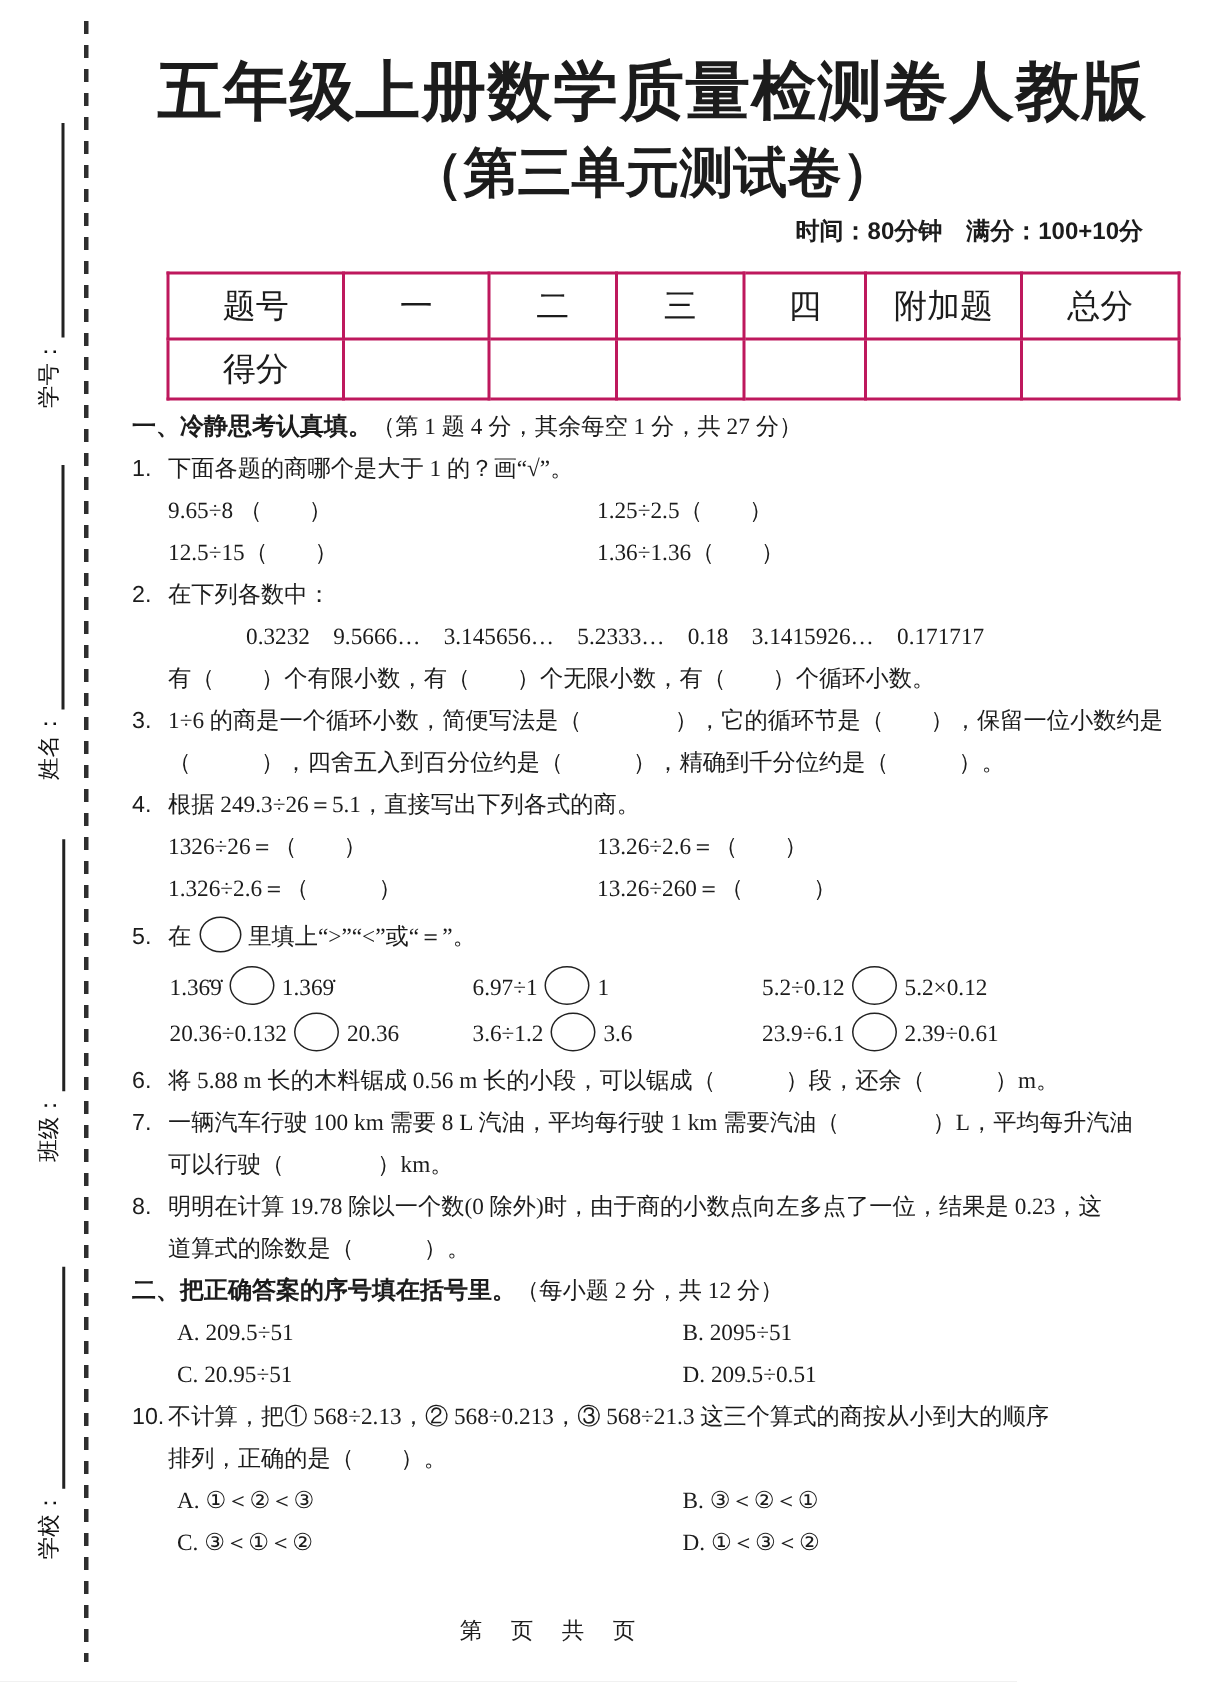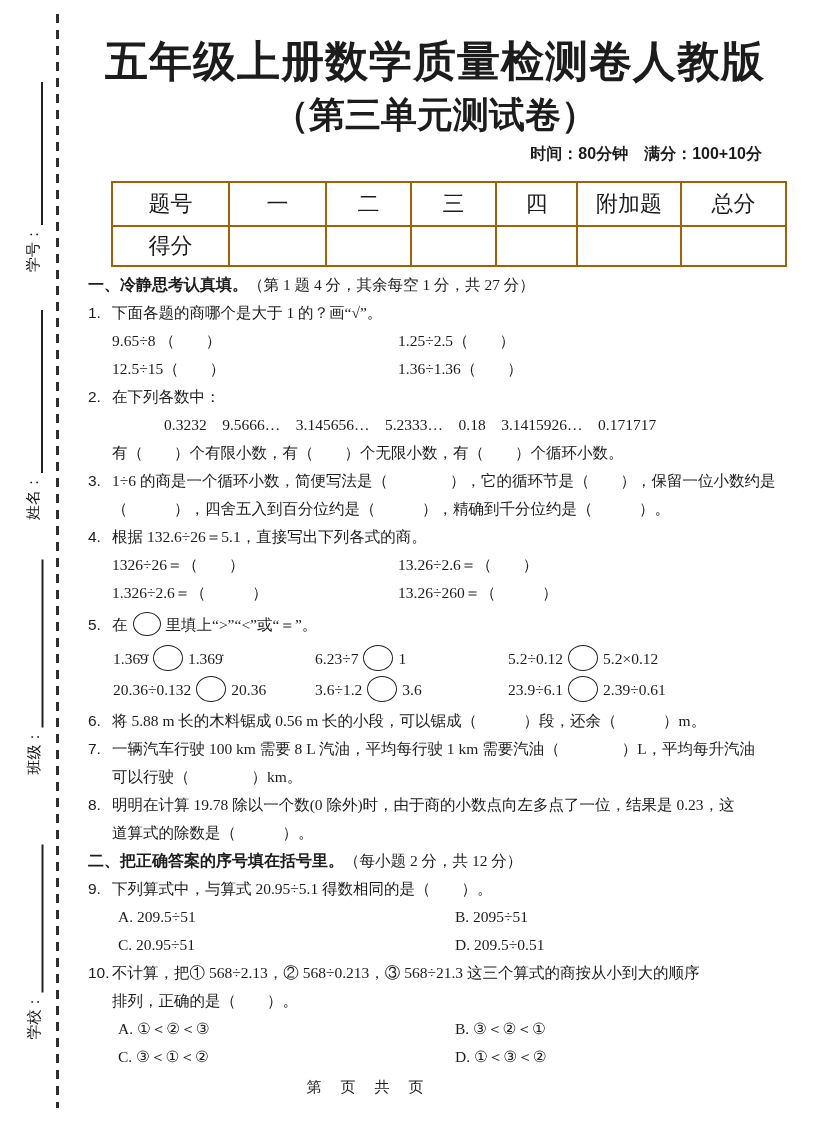--- a/index.html
+++ b/index.html
@@ -34,21 +34,21 @@
     margin-top:9px; text-align:right; padding-right:18px;
     font-family:"Liberation Sans","DejaVu Sans",sans-serif;
     font-weight:700; font-size:16px;
   }
   
   table.score {
     position:absolute; left:111px; top:181px; width:674px;
     border-collapse:collapse; table-layout:fixed; text-align:center;
     font-size:22px;
   }
-  table.score td { border:2px solid #a16207; padding:0; }
+  table.score td { border:2px solid #be185d; padding:0; }
   table.score tr.r1 td { height:42px; }
   table.score tr.r2 td { height:38px; }
   
   .content {
     position:absolute; left:88px; top:271px; width:682px;
     font-size:15.5px; line-height:28px; white-space:nowrap;
   }
   .sec { font-family:"Liberation Sans","DejaVu Sans",sans-serif; font-weight:700; font-size:16px; }
   .sec .note { font-family:"Liberation Serif","DejaVu Serif",serif; font-weight:400; font-size:15.5px; }
   .qno { display:inline-block; min-width:24px; font-family:"Liberation Sans","DejaVu Sans",sans-serif; }
@@ -147,53 +147,52 @@
       <span>1.36÷1.36（　　）</span>
     </div>
 
     <div><span class="qno">2.</span><span>在下列各数中：</span></div>
     <div class="num-ind">0.3232　9.5666…　3.145656…　5.2333…　0.18　3.1415926…　0.171717</div>
     <div class="ind">有（　　）个有限小数，有（　　）个无限小数，有（　　）个循环小数。</div>
 
     <div><span class="qno">3.</span><span>1÷6 的商是一个循环小数，简便写法是（　　　　），它的循环节是（　　），保留一位小数约是</span></div>
     <div class="ind">（　　　），四舍五入到百分位约是（　　　），精确到千分位约是（　　　）。</div>
 
-    <div><span class="qno">4.</span><span>根据 132.6÷26＝5.1，直接写出下列各式的商。</span></div>
+    <div><span class="qno">4.</span><span>根据 249.3÷26＝5.1，直接写出下列各式的商。</span></div>
     <div class="cols2">
       <span>1326÷26＝（　　）</span>
       <span>13.26÷2.6＝（　　）</span>
     </div>
     <div class="cols2">
       <span>1.326÷2.6＝（　　　）</span>
       <span>13.26÷260＝（　　　）</span>
     </div>
 
     <div style="margin-top:4px"><span class="qno">5.</span><span>在</span><span class="circle"></span><span>里填上“&gt;”“&lt;”或“＝”。</span></div>
     <div class="q5row" style="margin-top:4px">
       <span class="c1"><span>1.36̇9̇</span><span class="circle big"></span><span>1.369̇</span></span>
-      <span class="c2"><span>6.23÷7</span><span class="circle big"></span><span>1</span></span>
+      <span class="c2"><span>6.97÷1</span><span class="circle big"></span><span>1</span></span>
       <span class="c3"><span>5.2÷0.12</span><span class="circle big"></span><span>5.2×0.12</span></span>
     </div>
     <div class="q5row" style="margin-bottom:2px">
       <span class="c1"><span>20.36÷0.132</span><span class="circle big"></span><span>20.36</span></span>
       <span class="c2"><span>3.6÷1.2</span><span class="circle big"></span><span>3.6</span></span>
       <span class="c3"><span>23.9÷6.1</span><span class="circle big"></span><span>2.39÷0.61</span></span>
     </div>
 
     <div><span class="qno">6.</span><span>将 5.88 m 长的木料锯成 0.56 m 长的小段，可以锯成（　　　）段，还余（　　　）m。</span></div>
 
     <div><span class="qno">7.</span><span>一辆汽车行驶 100 km 需要 8 L 汽油，平均每行驶 1 km 需要汽油（　　　　）L，平均每升汽油</span></div>
     <div class="ind">可以行驶（　　　　）km。</div>
 
     <div><span class="qno">8.</span><span>明明在计算 19.78 除以一个数(0 除外)时，由于商的小数点向左多点了一位，结果是 0.23，这</span></div>
     <div class="ind">道算式的除数是（　　　）。</div>
 
     <div class="sec"><span>二、把正确答案的序号填在括号里。</span><span class="note">（每小题 2 分，共 12 分）</span></div>
 
-    <div><span class="qno">9.</span><span>下列算式中，与算式 20.95÷5.1 得数相同的是（　　）。</span></div>
     <div class="optrow">
       <span>A. 209.5÷51</span>
       <span>B. 2095÷51</span>
     </div>
     <div class="optrow">
       <span>C. 20.95÷51</span>
       <span>D. 209.5÷0.51</span>
     </div>
 
     <div><span class="qno">10.</span><span>不计算，把① 568÷2.13，② 568÷0.213，③ 568÷21.3 这三个算式的商按从小到大的顺序</span></div>

